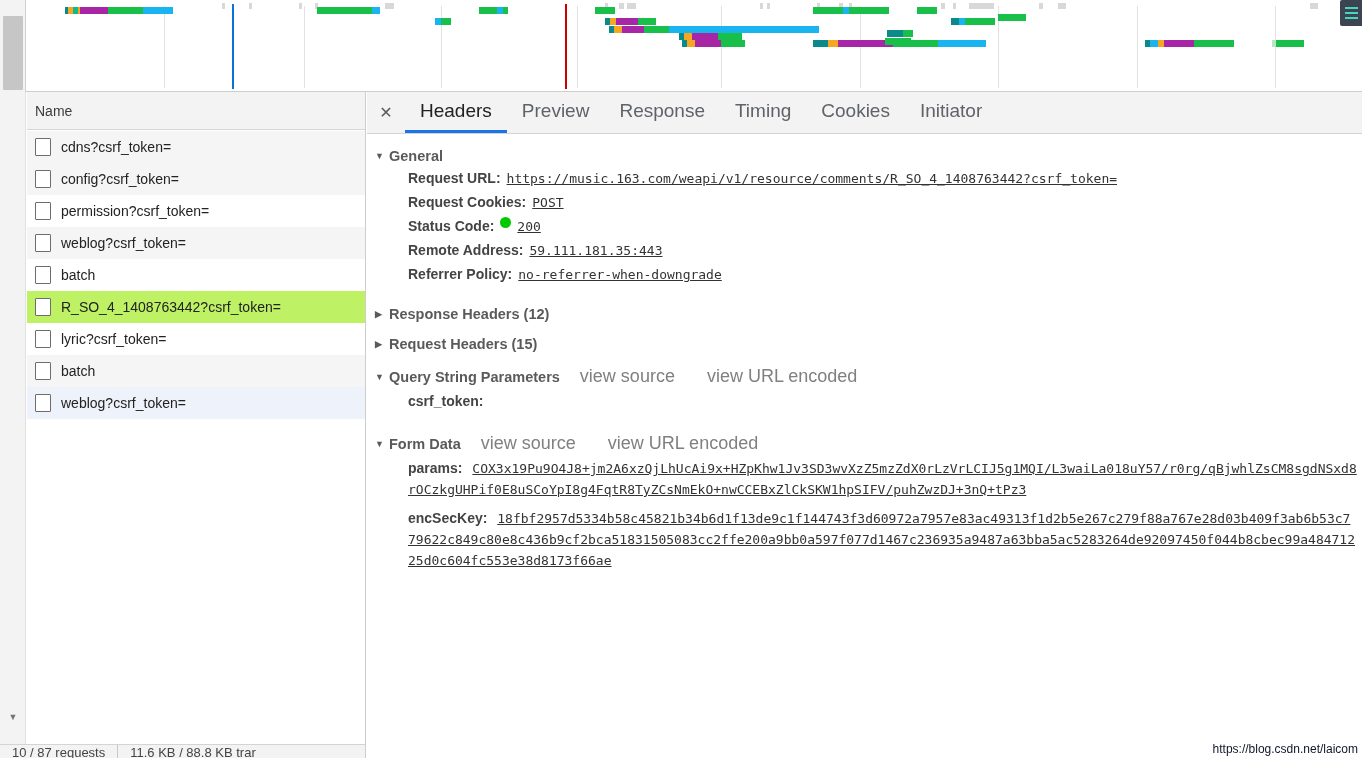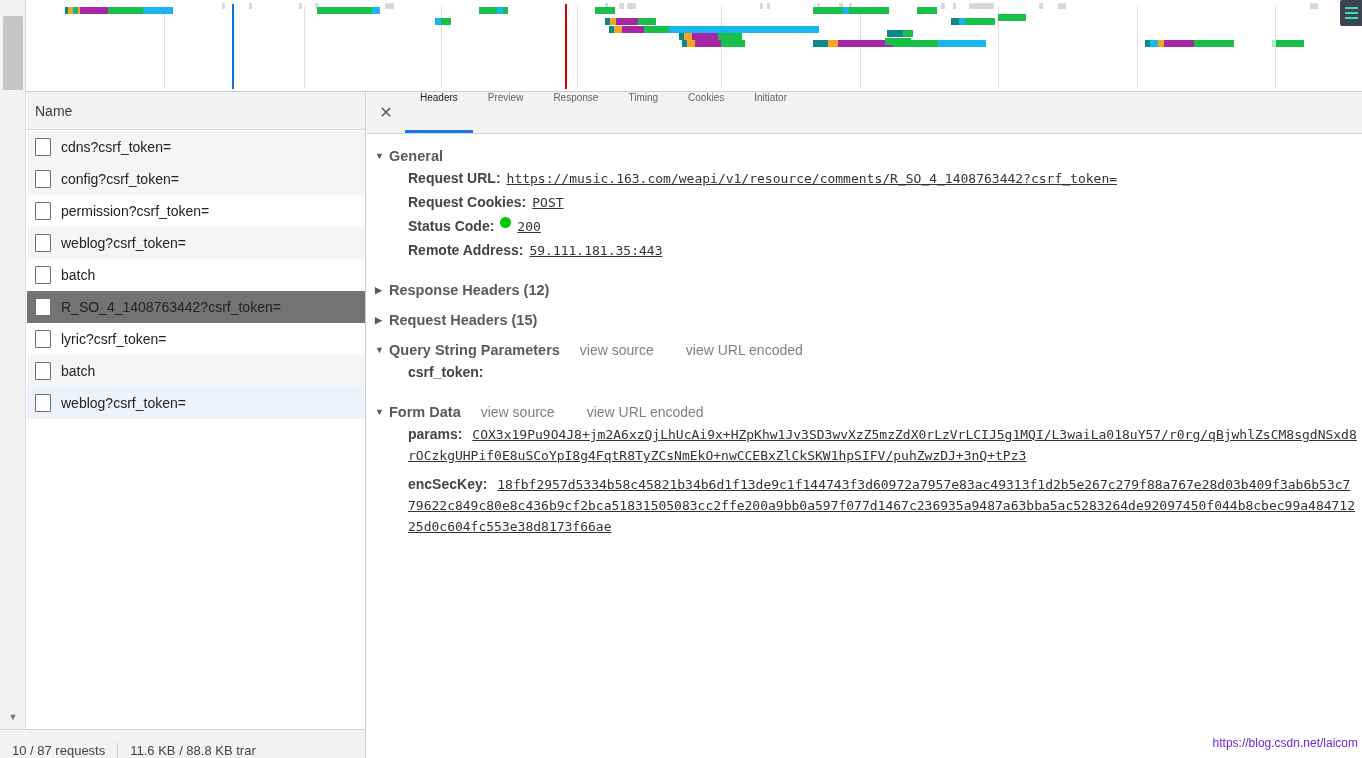--- a/index.html
+++ b/index.html
@@ -68,31 +68,31 @@
   #request-list {
     position: absolute; left: 27px; top: 39px; right: 0; bottom: 27px;
     overflow: hidden;
   }
   .req-row {
     height: 32px; display: flex; align-items: center;
     padding-left: 8px; font-size: 14px; color: #222;
     white-space: nowrap;
   }
   .req-row.alt { background: #f5f5f5; }
-  .req-row.selected { background: #737373; }
+  .req-row.selected { background: #bef264; }
   .req-row.tinted { background: #eef3fb; }
   .req-icon {
     width: 16px; height: 18px; min-width: 16px;
     border: 1px solid #6d6d6d; background: #ffffff;
     margin-right: 10px; border-radius: 1px;
   }
   #status-bar {
-    position: absolute; left: 0; bottom: 0; right: 0; height: 29px;
+    position: absolute; left: 0; bottom: 0; right: 0; height: 14px;
     background: #f3f3f3; border-top: 1px solid #d4d4d4;
-    display: flex; align-items: flex-end;
+    display: flex; align-items: flex-start;
     font-size: 13px; color: #444;
     overflow: hidden;
   }
   .sb-item { padding: 0 12px; white-space: nowrap; }
   .sb-sep { width: 1px; height: 15px; background: #c8c8c8; }
 
   
   #right-pane {
     position: absolute; left: 367px; top: 92px; right: 0; bottom: 0;
     background: #ffffff;
@@ -101,22 +101,22 @@
     position: relative; height: 42px;
     background: #f3f3f3;
     border-bottom: 1px solid #d4d4d4;
     display: flex; align-items: stretch;
   }
   #close-tab-btn {
     width: 38px; display: flex; align-items: center; justify-content: center;
     color: #5a5a5a; font-size: 16px;
   }
   .tab {
-    display: flex; padding: 0 15px;
-    font-size: 10px; color: #5f6368;
+    display: flex; align-items: center; padding: 0 15px;
+    font-size: 19px; color: #5f6368;
     border-bottom: 3px solid transparent;
   }
   .tab.active { color: #202124; border-bottom-color: #1a73e8; }
 
   #details {
     position: absolute; left: 0; top: 43px; right: 0; bottom: 0;
     overflow: hidden;
     padding: 7px 0 0 8px;
     font-size: 14px;
   }
@@ -124,21 +124,21 @@
     display: flex; align-items: center;
     font-weight: bold; color: #5a5a5a;
     font-size: 14.5px;
     margin: 6px 0 4px 0;
   }
   .tri {
     display: inline-block; width: 14px; color: #5a5a5a; font-size: 9px;
   }
   .section-actions { display: flex; align-items: center; margin-left: 20px; }
   .link-action {
-    color: #808080; font-weight: normal; font-size: 14px;
+    color: #808080; font-weight: normal; font-size: 18px;
     margin-right: 32px; white-space: nowrap;
   }
   .kv {
     display: flex; align-items: flex-start;
     margin: 0 0 3px 0; padding-left: 33px;
     line-height: 21px;
   }
   .kv-key {
     font-weight: bold; color: #444; white-space: nowrap; margin-right: 6px;
   }
@@ -148,22 +148,22 @@
   }
   .status-dot {
     display: inline-block; width: 11px; height: 11px; border-radius: 50%;
     background: #00c900; margin-right: 6px; position: relative; top: 1px;
   }
   .kv.wrapval { display: block; }
   .kv.wrapval .kv-key { display: inline; }
   .kv.wrapval .kv-val { display: inline; }
   .gap { height: 12px; }
   #watermark {
-    position: absolute; right: 4px; bottom: 8px;
-    color: #6d28d9; font-size: 12px;
+    position: absolute; right: 4px; bottom: 2px;
+    color: #0f172a; font-size: 12px;
   }
   #top-right-widget {
     position: absolute; right: 0; top: 0; width: 22px; height: 26px;
     background: #3b4450; border-radius: 2px 0 0 2px;
     display: flex; flex-direction: column; justify-content: center;
     align-items: center; gap: 3px;
   }
   #top-right-widget i {
     display: block; width: 13px; height: 2px; background: #46d6c0;
   }
@@ -401,20 +401,24 @@
       </div>
       <div class="kv">
         <span class="kv-key">Status Code:</span>
         <span class="status-dot"></span>
         <span class="kv-val">200</span>
       </div>
       <div class="kv">
         <span class="kv-key">Remote Address:</span>
         <span class="kv-val">59.111.181.35:443</span>
       </div>
+      <div class="kv">
+        <span class="kv-key">Referrer Policy:</span>
+        <span class="kv-val">no-referrer-when-downgrade</span>
+      </div>
 
       <div class="gap"></div>
 
       <div class="section-title" style="margin-bottom:14px;">
         <span class="tri">▶</span>
         <span>Response Headers (12)</span>
       </div>
 
       <div class="section-title" style="margin-bottom:14px;">
         <span class="tri">▶</span>

